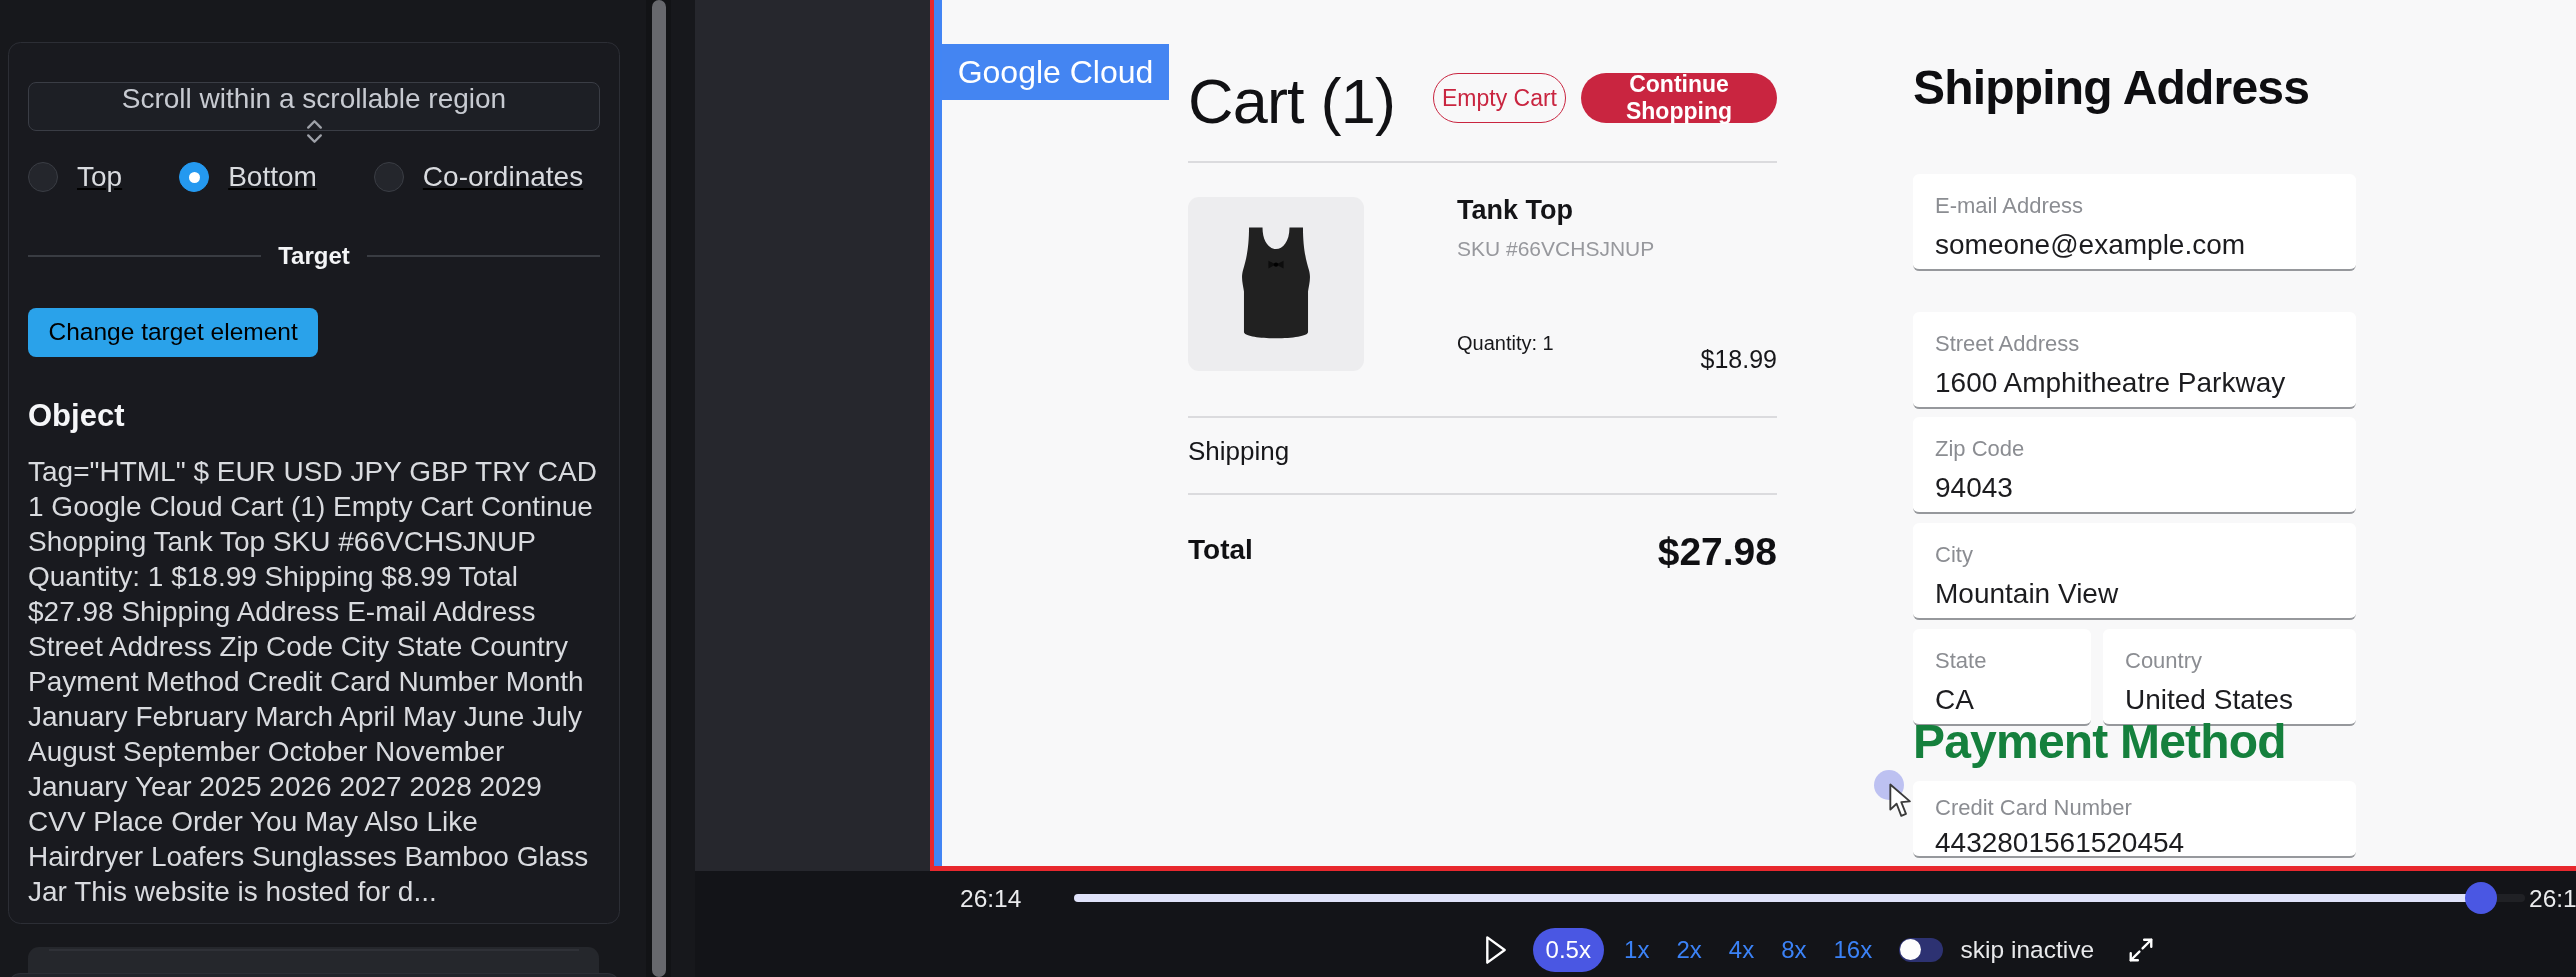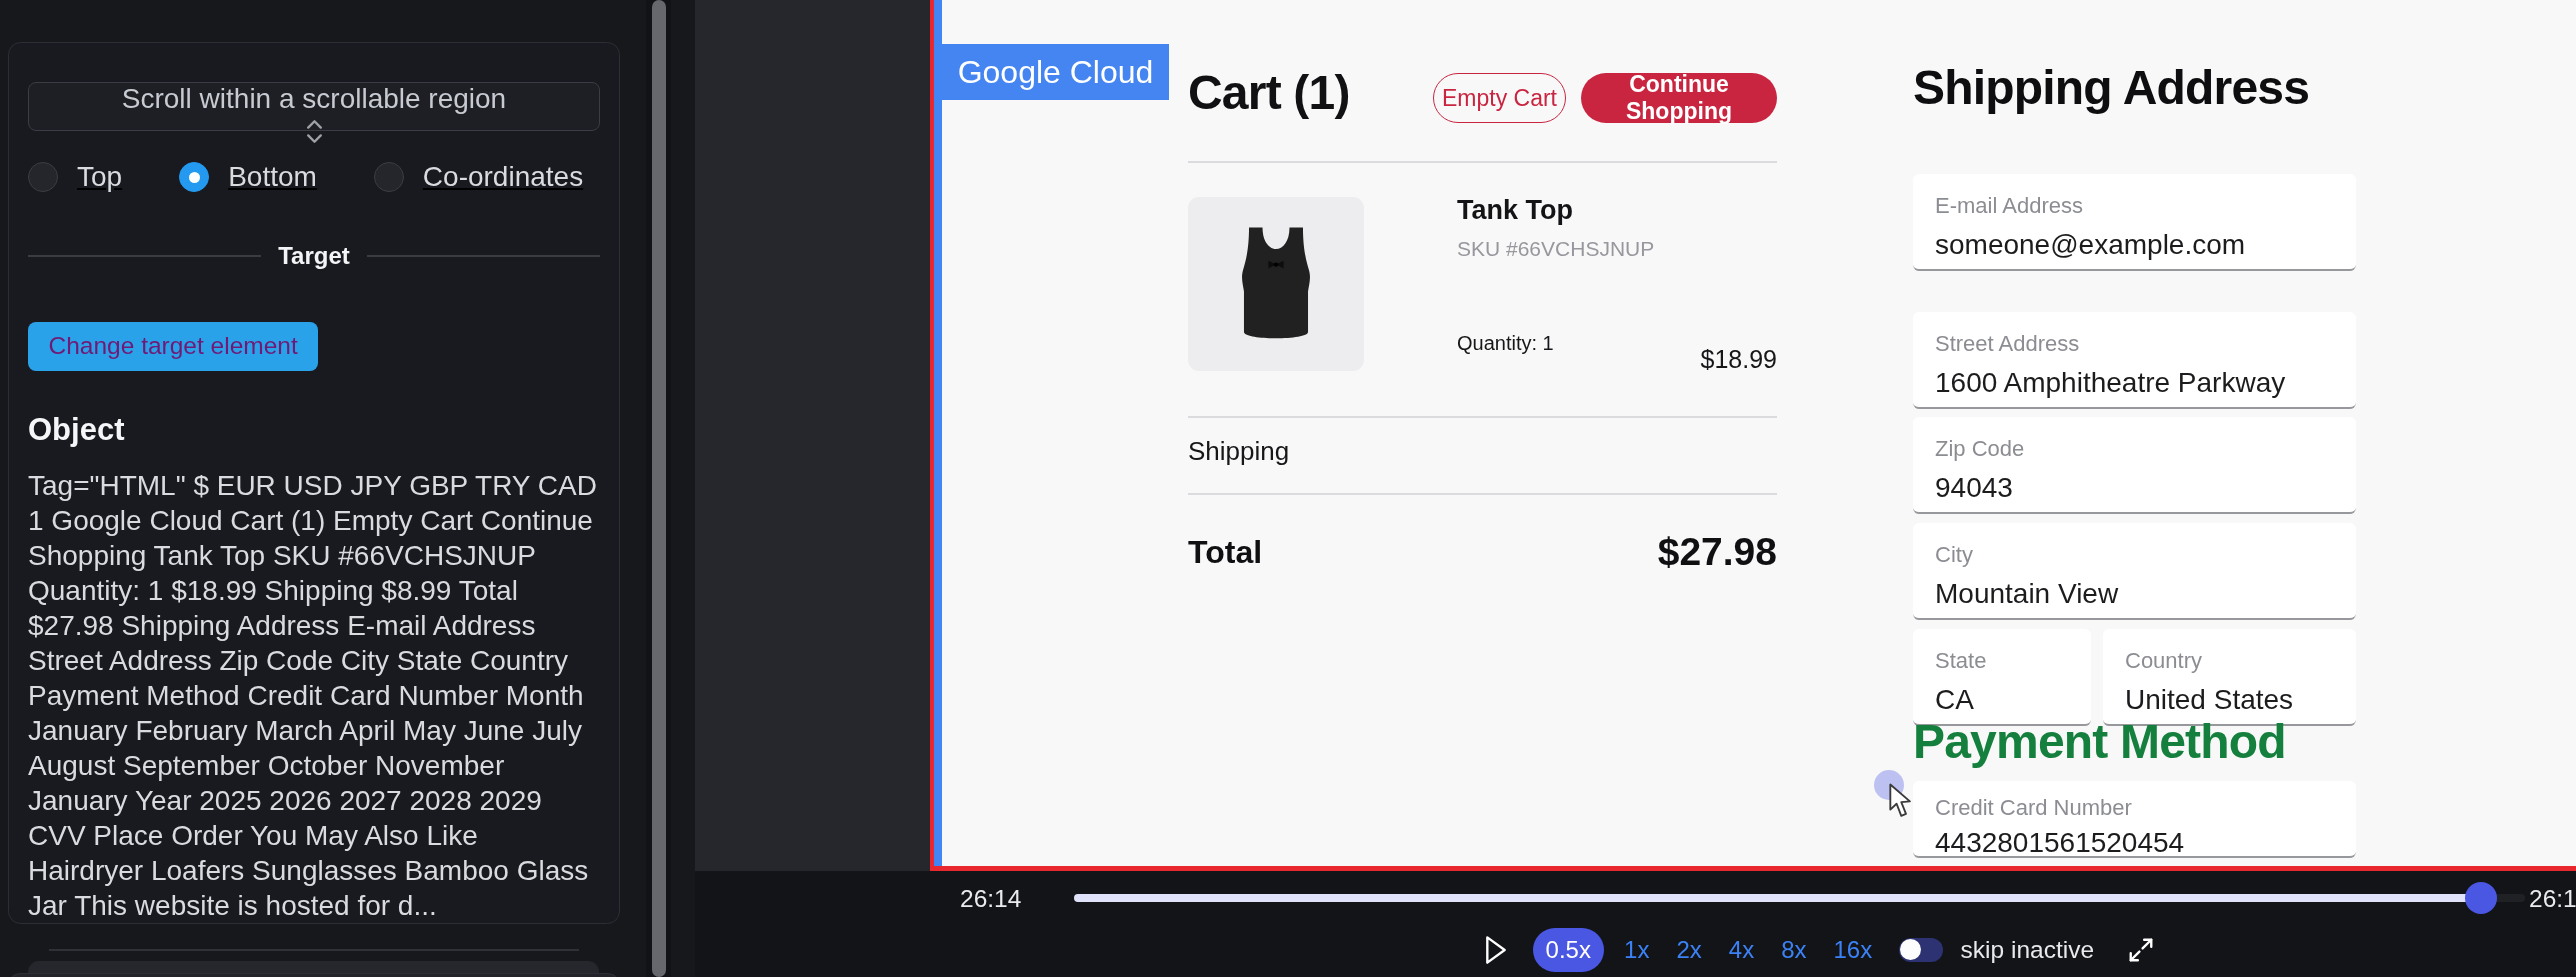--- a/index.html
+++ b/index.html
@@ -19,21 +19,21 @@
   .radio-item + .radio-item { margin-left:57px; }
   .radio-circle { width:30px; height:30px; border-radius:50%; background:#24262c; border:1.6px solid #3a3d44;
                   display:flex; align-items:center; justify-content:center; flex:0 0 auto; }
   .radio-item.selected .radio-circle { background:#2499f0; border-color:#2499f0; }
   .radio-dot { width:11px; height:11px; border-radius:50%; background:transparent; }
   .radio-item.selected .radio-dot { background:#ffffff; }
   .radio-label { font-size:28px; color:#d9dbdf; }
   .target-divider { display:flex; align-items:center; gap:17.4px; margin-top:49px; }
   .target-divider .line { flex:1; height:1.6px; background:#393c42; }
   .target-divider .t-label { color:#f3f4f6; font-weight:bold; font-size:24px; }
-  .change-btn { display:inline-block; margin-top:52px; background:#2aa2ea; color:#701a75; font-size:24.5px;
+  .change-btn { display:inline-block; margin-top:38px; background:#2aa2ea; color:#000000; font-size:24.5px;
                 padding:10.3px 20.5px; border-radius:8px; border:none; cursor:pointer; font-family:inherit; }
   .object-h { margin-top:41px; font-size:31px; font-weight:bold; color:#f5f6f8; }
   .object-text { margin-top:20.5px; width:571px; font-size:28px; line-height:35px; color:#d9dbdf; }
   .notice { margin-top:38px; width:571px; background:#25272c; border-radius:11px; padding:27px 28px;
             display:flex; gap:19px; align-items:flex-start; }
   .notice-icon { width:28px; height:28px; flex:0 0 auto; margin-top:4.7px; }
   .notice-text { color:#eadfc7; font-size:26px; line-height:36px; }
   .sidebar-divider { position:absolute; left:49px; top:949px; width:530px; height:1.6px; background:#2f3137; }
   .bottom-card { position:absolute; left:8px; top:973px; width:612px; height:24px; background:#22242a;
                  border:1.6px solid #2c2e35; border-bottom:none; border-radius:12.6px 12.6px 0 0; }
@@ -46,37 +46,37 @@
 
   
   .outline-red-left { position:absolute; left:930px; top:0; width:4px; height:871px; background:#e8282e; }
   .outline-blue-left { position:absolute; left:934px; top:0; width:8px; height:866px; background:#4285f4; }
   .outline-red-bottom { position:absolute; left:934px; top:866px; width:1642px; height:4.7px; background:#e8282e; }
 
   
   .viewport { position:absolute; left:942px; top:0; width:1634px; height:866px; background:#f8f8f9; overflow:hidden; }
   .brand-badge { position:absolute; left:0; top:44px; width:227px; height:56px; background:#4485f2; color:#fff;
                  font-size:32px; font-weight:500; display:flex; align-items:center; justify-content:center; }
-  .cart-title { position:absolute; left:246px; top:65px; font-size:48px; font-weight:700; color:#111114; letter-spacing:-0.8px;text-align:center; }
+  .cart-title { position:absolute; left:246px; top:65px; font-size:63px; font-weight:400; color:#111114; letter-spacing:-0.8px;text-align:center; }
   .btn-outline { position:absolute; left:491px; top:73px; width:133px; height:50px; border:1.6px solid #c92540;
                  color:#c92540; background:#f8f8f9; border-radius:27px; font-size:23px; display:flex;
                  align-items:center; justify-content:center; cursor:pointer; font-family:inherit; }
   .btn-solid { position:absolute; left:639px; top:73px; width:196px; height:50px; background:#c92540; color:#fff;
                border:none; border-radius:27px; font-size:23px; font-weight:600; display:flex; align-items:center;
                justify-content:center; cursor:pointer; font-family:inherit; }
   .vdivider { position:absolute; left:246px; width:589px; height:1.6px; background:#dbdbde; }
   .product-img { position:absolute; left:246px; top:197px; width:176px; height:174px; background:#ededef;
                  border-radius:11px; display:flex; align-items:center; justify-content:center; }
   .product-name { position:absolute; left:515px; top:195px; font-size:27px; font-weight:600; color:#141417; }
   .product-sku { position:absolute; left:515px; top:237px; font-size:21px; color:#97989d; }
   .qty { position:absolute; left:515px; top:332px; font-size:20px; color:#17171a; }
   .item-price { position:absolute; left:246px; top:345px; width:589px; text-align:right; font-size:25px; color:#17171a; }
   .ship-label { position:absolute; left:246px; top:436px; font-size:26px; color:#17171a; }
   .ship-price { position:absolute; left:246px; top:436px; width:589px; text-align:right; font-size:26px; color:#17171a; }
-  .total-label { position:absolute; left:246px; top:534px; font-size:32px; font-weight:600; color:#101013; }
+  .total-label { position:absolute; left:246px; top:534px; font-size:28px; font-weight:600; color:#101013; }
   .total-price { position:absolute; left:246px; top:530px; width:589px; text-align:right; font-size:39px; font-weight:700; color:#101013; }
 
   .addr-heading { position:absolute; left:971px; top:60px; font-size:48px; font-weight:600; color:#0e0e11; letter-spacing:-0.8px; }
   .pay-heading { position:absolute; left:971px; top:714px; font-size:48px; font-weight:600; color:#15803d; letter-spacing:-0.8px; }
   .field { position:absolute; background:#ffffff; border-radius:6.3px; border-bottom:2.4px solid #96989c; padding:19px 22px 0 22px; }
   .field .f-label { font-size:22px; color:#8b8d92; }
   .field .f-value { font-size:28px; color:#1c1c1f; margin-top:9.5px; }
   .f-email   { left:971px; top:174px;  width:443px; height:97px; }
   .f-street  { left:971px; top:312px;  width:443px; height:97px; }
   .f-zip     { left:971px; top:417px;  width:443px; height:97px; }

